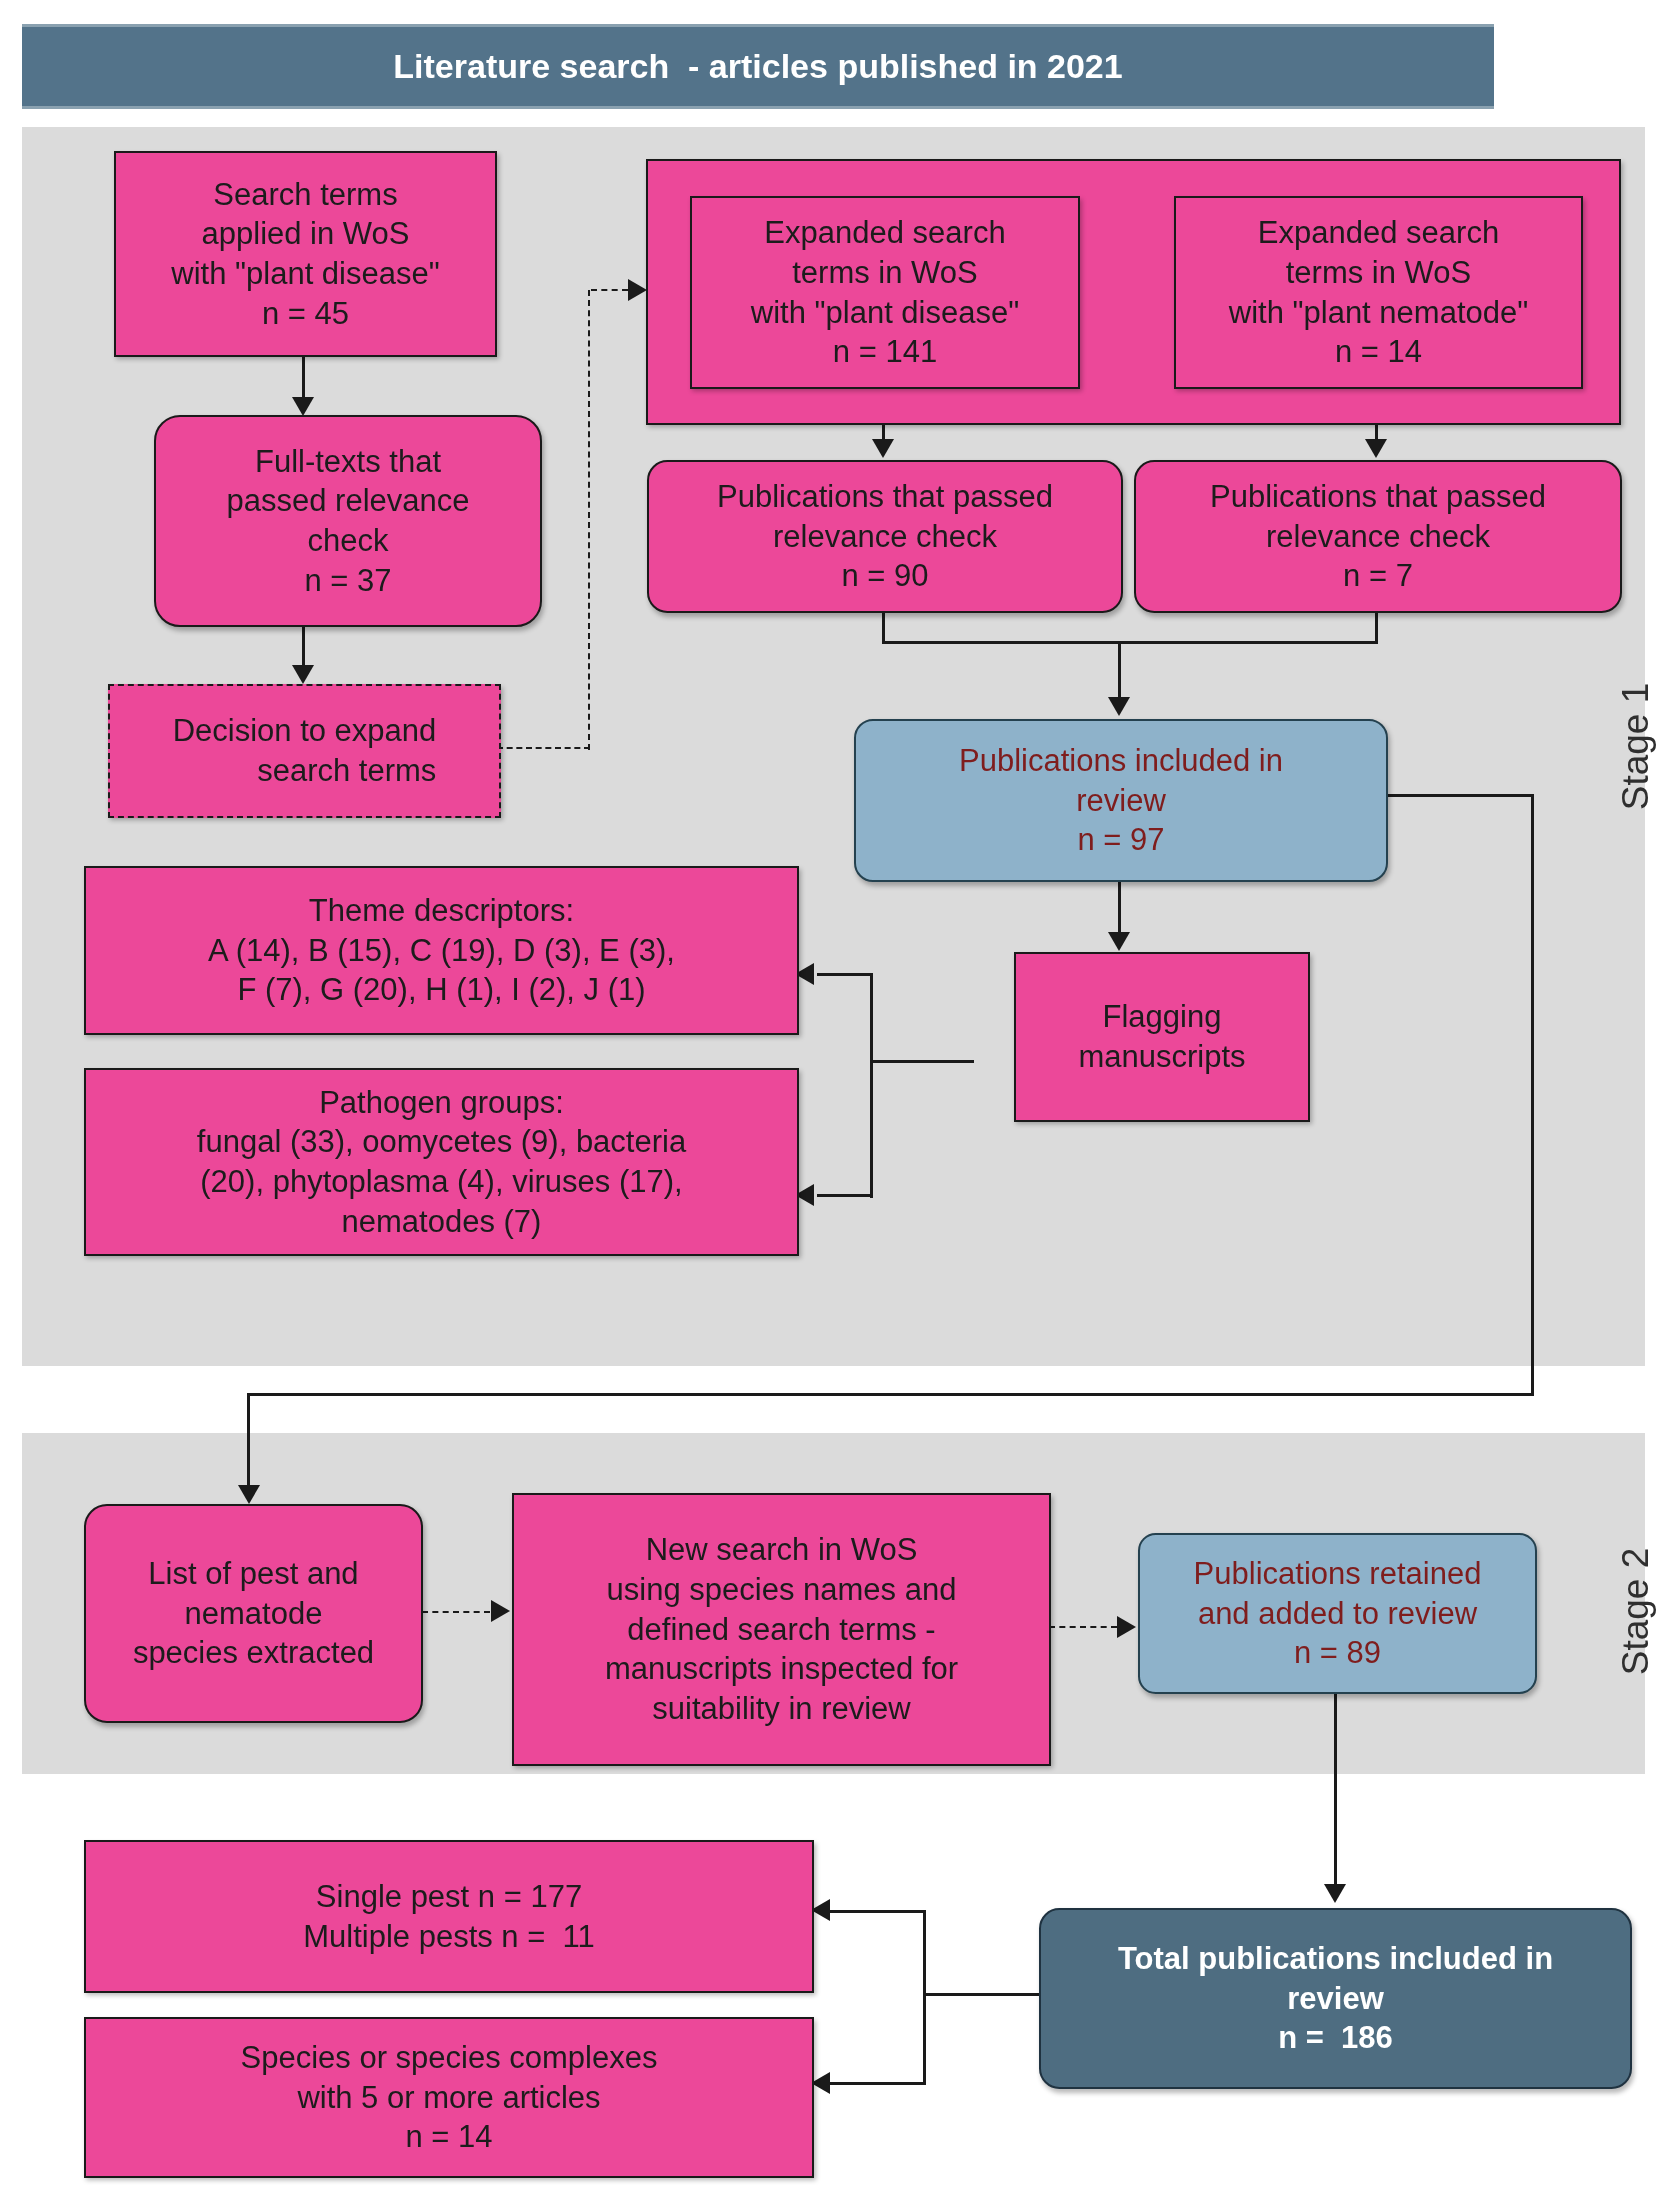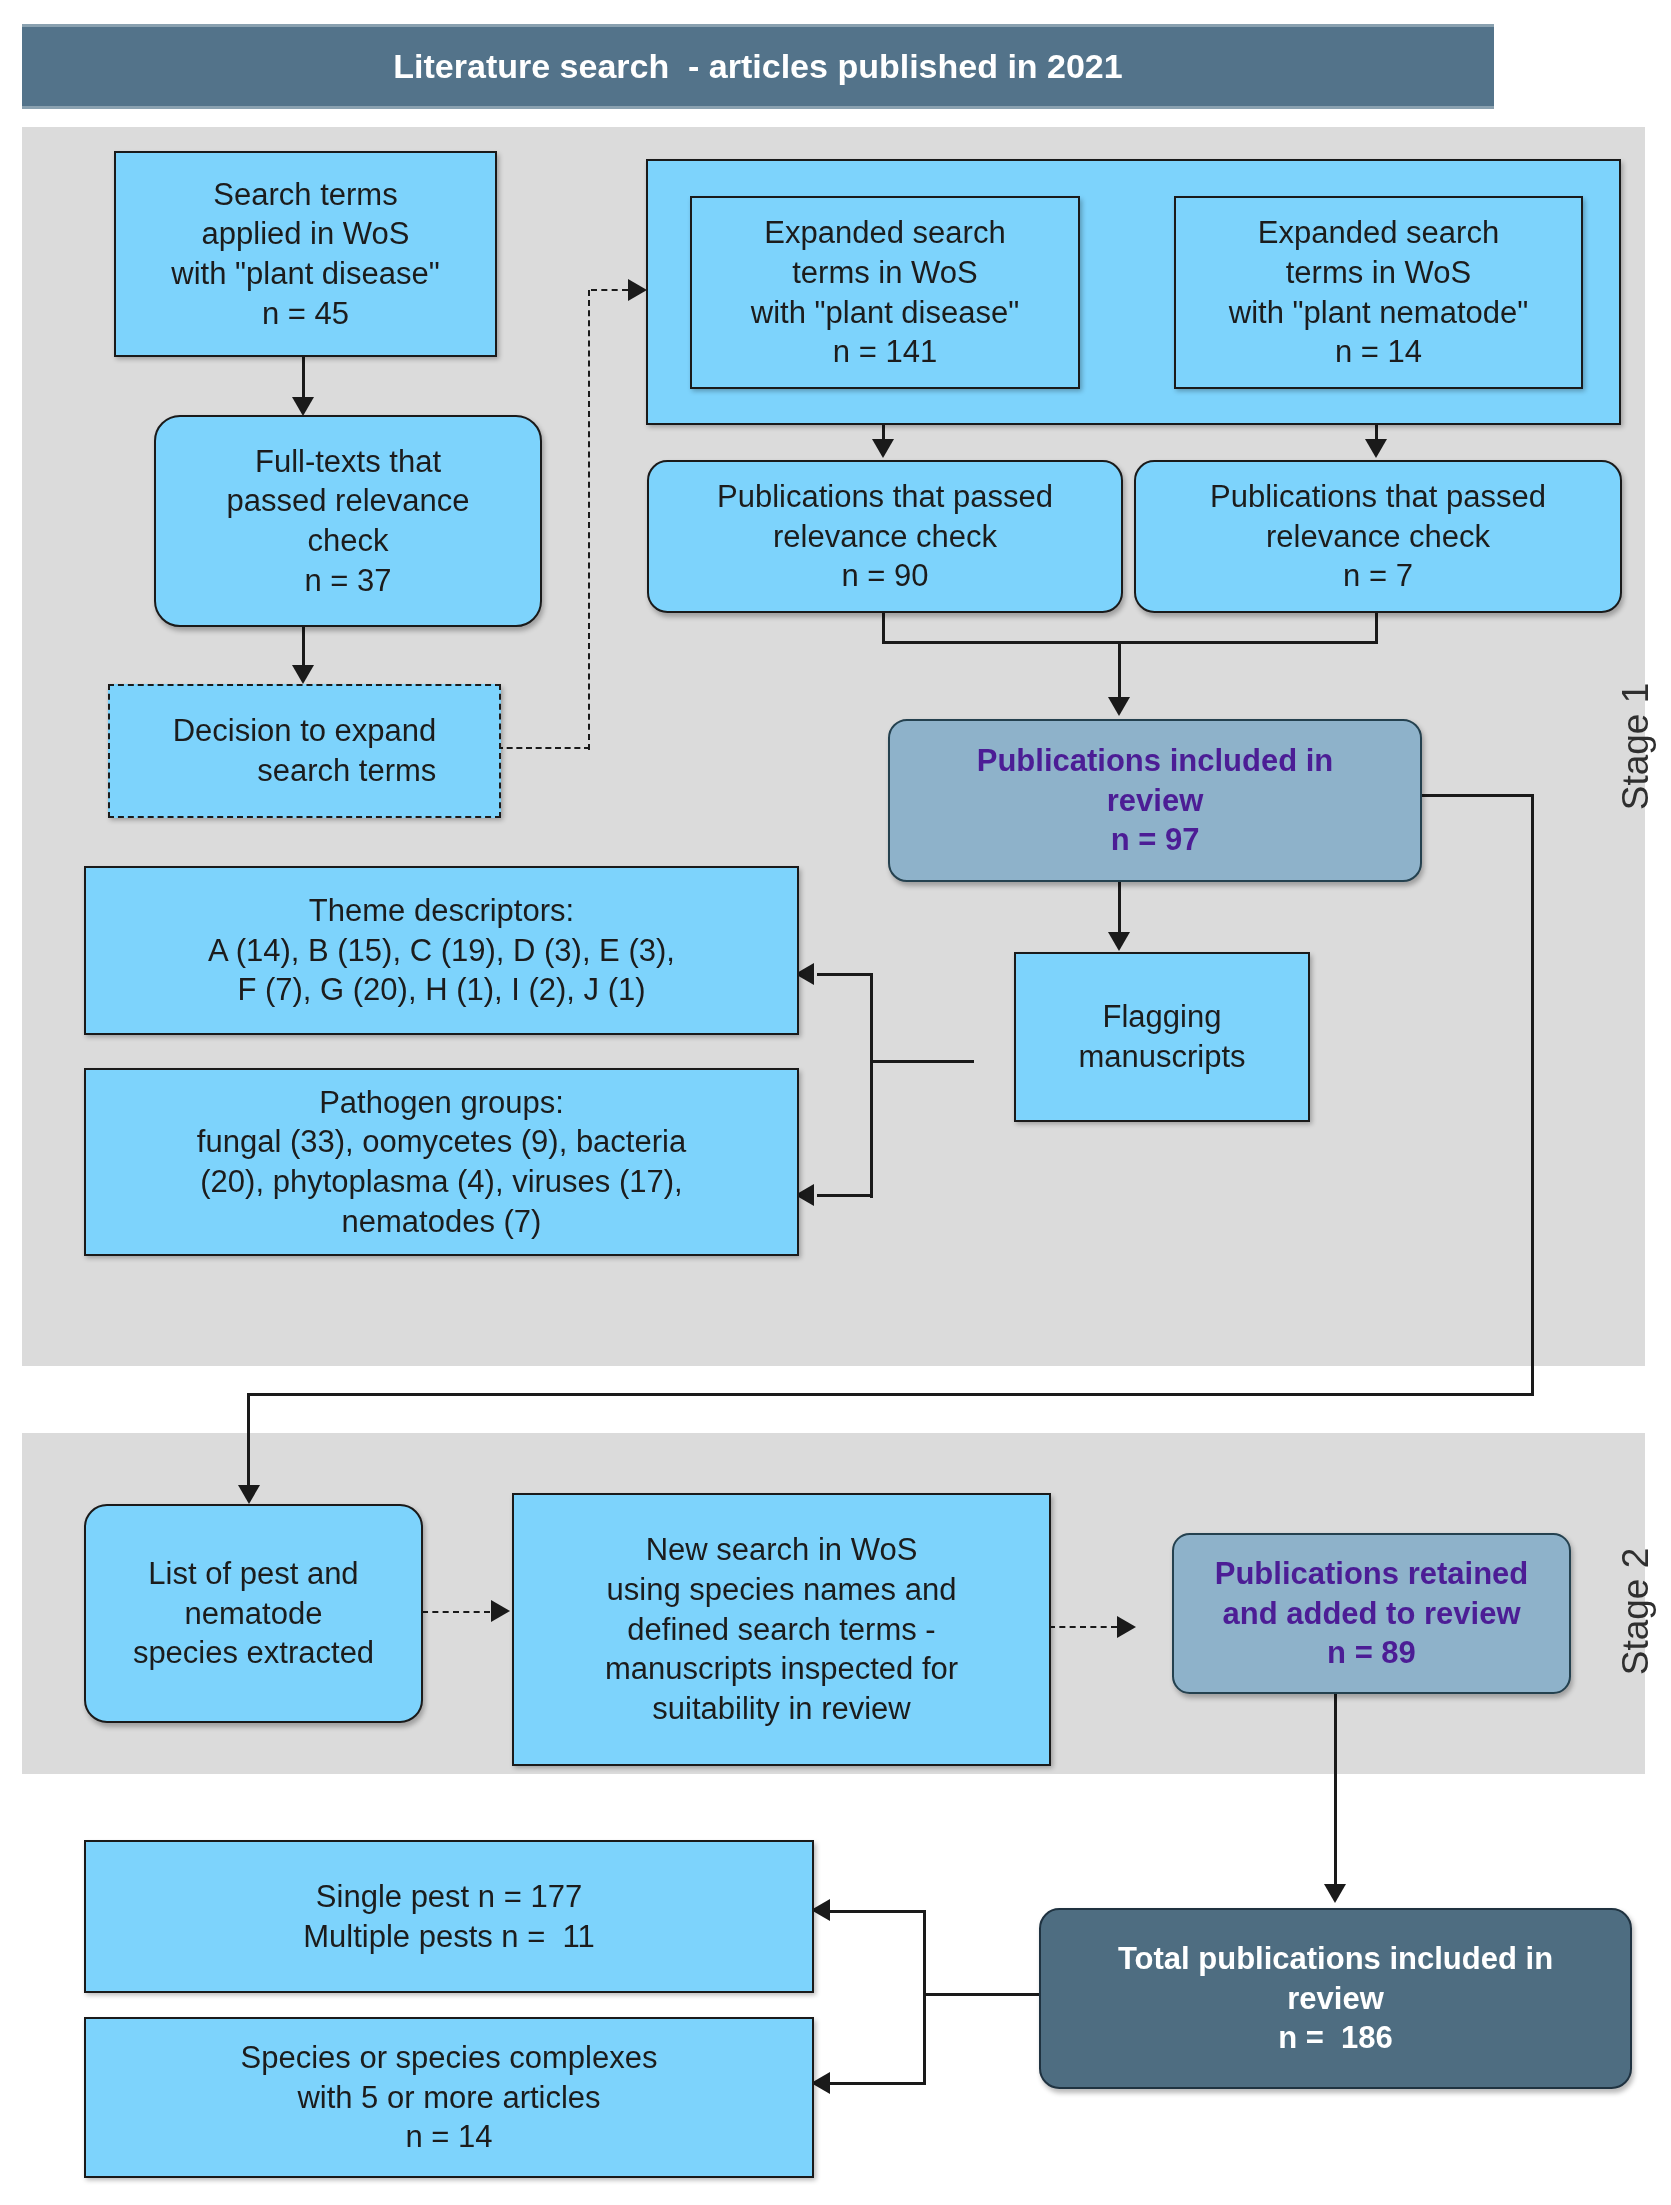--- a/index.html
+++ b/index.html
@@ -9,32 +9,32 @@
   }
   .abs{position:absolute;}
   .panel{background:#dbdbdb;z-index:0;}
   .titlebar{
     background:#53738a;border-top:3.4px solid #8aa1b0;border-bottom:3.4px solid #8aa1b0;
     color:#ffffff;font-weight:bold;font-size:34px;
     display:flex;align-items:center;justify-content:center;text-align:center;
     z-index:3;white-space:pre-wrap;
   }
   .box{
-    background:#7dd3fc;border:2.7px solid #1a1a1a;
+    background:#ec4899;border:2.7px solid #1a1a1a;
     display:flex;align-items:center;justify-content:center;
     text-align:center;white-space:pre-wrap;font-size:31px;line-height:1.28;
     box-shadow:2px 3.4px 4.8px rgba(0,0,0,0.28);z-index:2;
   }
   .container-box{z-index:1;}
   .rounded{border-radius:26px;}
   .rounded-sm{border-radius:20.4px;}
   .dashed{border-style:dashed;text-align:right;}
   .bluebox{
-    background:#8eb2ca;border:2.7px solid #24414f;color:#4c1d95;
-    font-weight:bold;border-radius:19px;margin-left:34px;
+    background:#8eb2ca;border:2.7px solid #24414f;color:#7f1d1d;
+    font-weight:normal;border-radius:19px;
   }
   .darkbox{
     background:#4e6d81;border:2.7px solid #1f3240;color:#ffffff;
     font-weight:bold;border-radius:20.4px;
   }
   .stage-label{
     font-size:37px;color:#2f2f2f;display:flex;align-items:center;justify-content:center;
     transform:rotate(-90deg);z-index:2;white-space:pre;
   }
   .vl{width:2.7px;background:#1a1a1a;z-index:1;}

